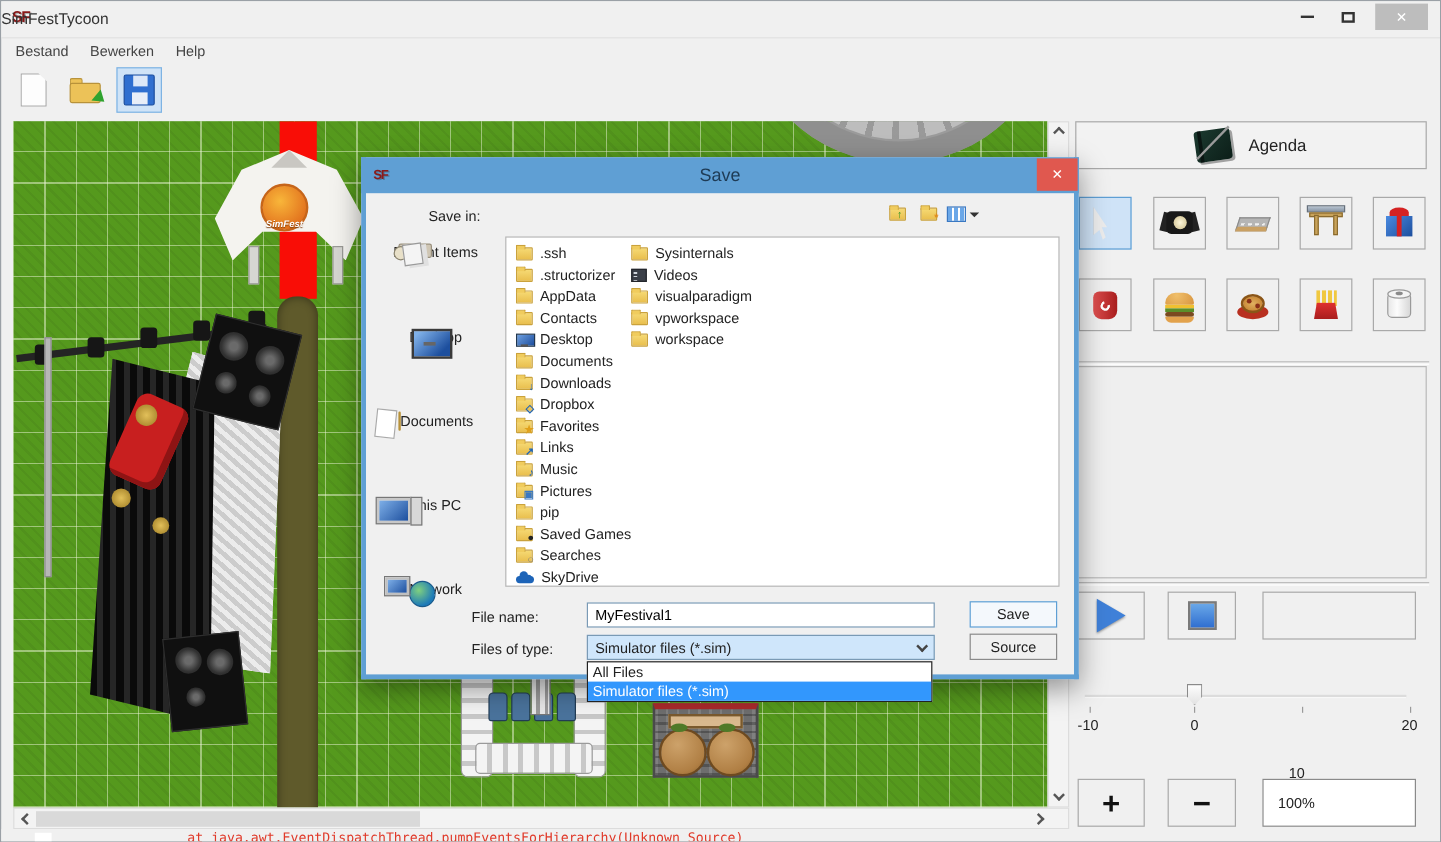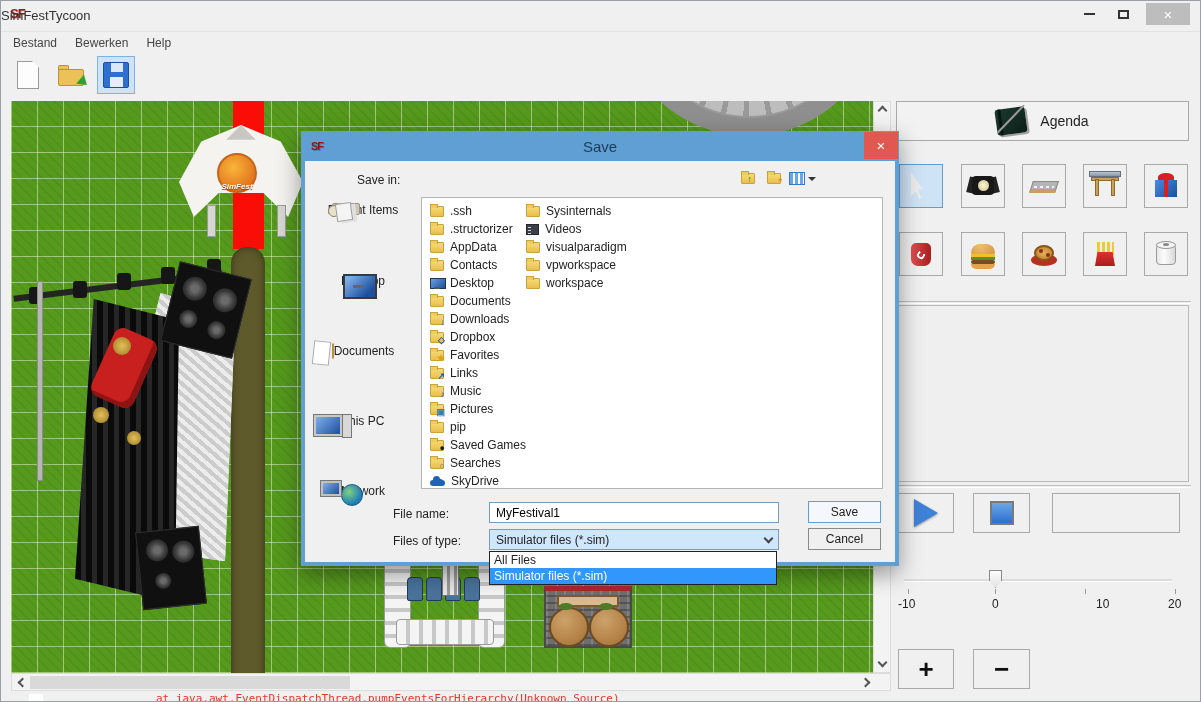--- a/index.html
+++ b/index.html
@@ -391,28 +391,31 @@
     <div class="abs" style="left:158px; top:392px; width:128px; height:40px; border:1px solid #a9a9a9; background:#f0f0f0;"></div>
 
     <div class="abs slider-track"></div>
     <div class="abs slider-handle"></div>
     <span class="tick" style="left:14px;"></span>
     <span class="tick" style="left:101px;"></span>
     <span class="tick" style="left:191px;"></span>
     <span class="tick" style="left:281px;"></span>
     <span class="tick-label" style="left:4px;">-10</span>
     <span class="tick-label" style="left:98px;">0</span>
-    <span class="tick-label" style="left:202px;">10</span>
+    <span class="tick-label" style="left:180px;margin-top:40px;">10</span>
     <span class="tick-label" style="left:274px;">20</span>
 
     <div class="panelbtn" style="left:4px; top:548px; width:56px; height:40px;">
         <span class="pm">+</span>
       </div>
     <div class="panelbtn" style="left:79px; top:548px; width:57px; height:40px;">
         <span class="pm">−</span>
+      </div>
+    <div class="abs zoom-field">
+        <span>100%</span>
       </div>
   </div>
 
   <div class="abs dialog">
     <div class="abs dlg-title">
       <span class="sf-logo" style="font-size:11px; margin-left:10px; position:relative; z-index:2;">SF</span>
       <span class="dlg-title-text">Save</span>
       <span class="dlg-close">
           <span>×</span>
         </span>
@@ -567,21 +570,21 @@
     <div class="abs panelbtn" style="left:503px; top:370px; width:73px; height:22px; background:#f4f8fc; border:1px solid #5e9fd4; font-size:12px;">
         <span>Save</span>
       </div>
 
     <span class="abs lbl" style="left:88px; top:403px;">Files of type:</span>
     <div class="abs field-border combo" style="left:184px; top:398px; width:290px; height:21px; padding:0 6px; background:#cfe6fb;">
       <span style="flex:1;">Simulator files (*.sim)</span>
       <span class="chv d" style="border-color:#444; margin-top:-3px;"></span>
     </div>
     <div class="abs panelbtn" style="left:503px; top:397px; width:73px; height:22px; font-size:12px; border:1px solid #8a8a8a;">
-        <span>Cancel</span>
+        <span>Source</span>
       </div>
   </div>
 
   <div class="abs dropdown">
     <div class="dd-opt">All Files</div>
     <div class="dd-opt option-sel">Simulator files (*.sim)</div>
   </div>
 
   <div class="abs" style="left:0; top:690px; width:1201px; height:12px; background:#f0f0f0; overflow:hidden;">
     <span class="abs" style="left:28px; top:3px; width:14px; height:9px; background:#fff;"></span>

